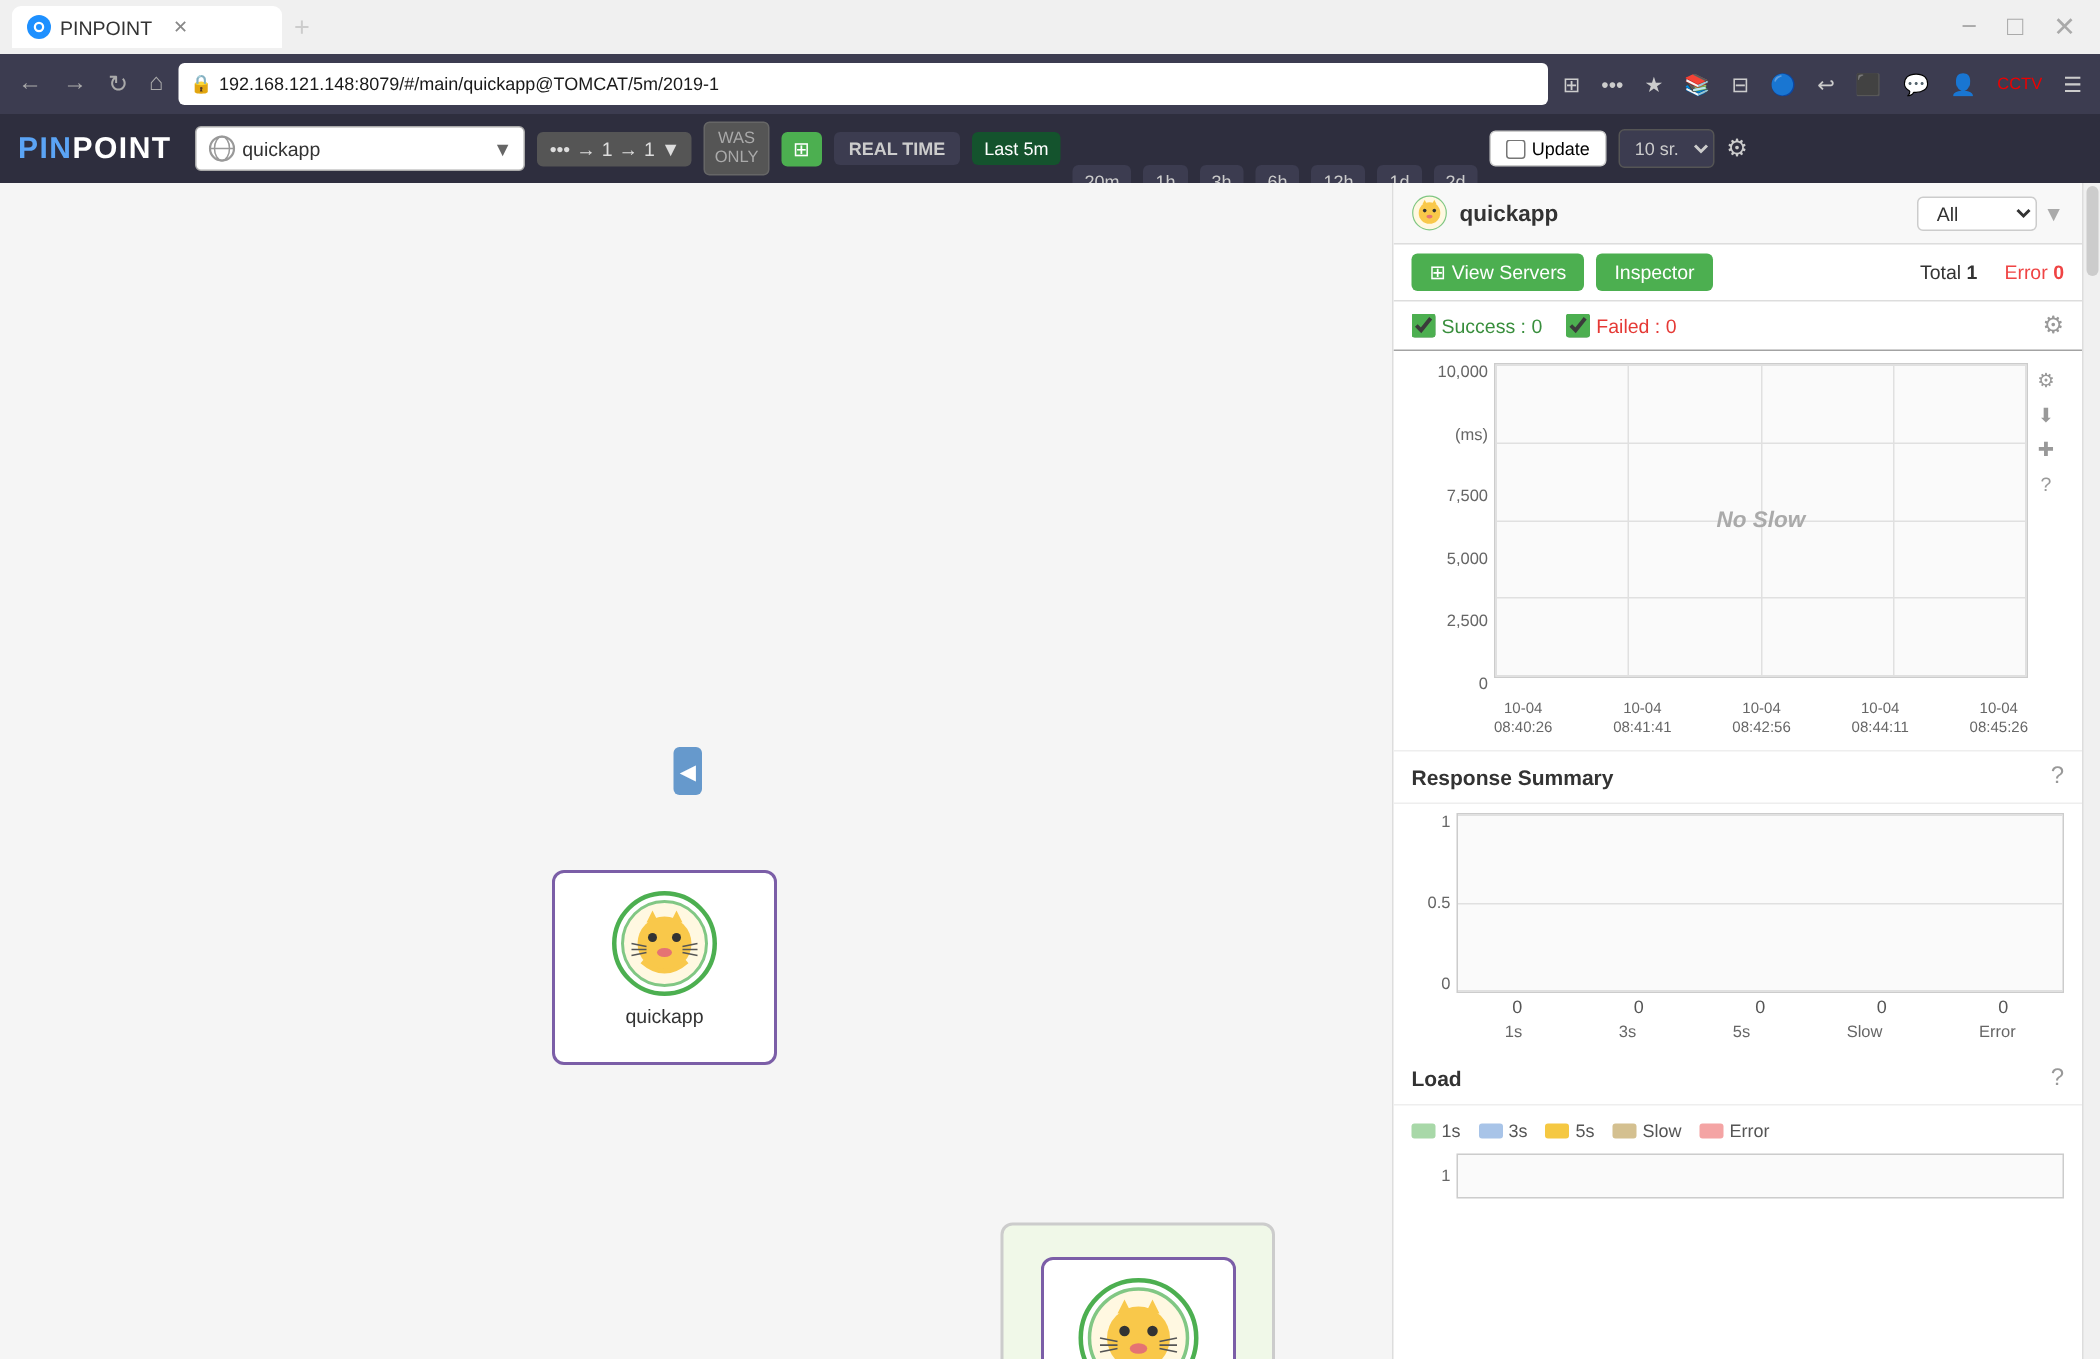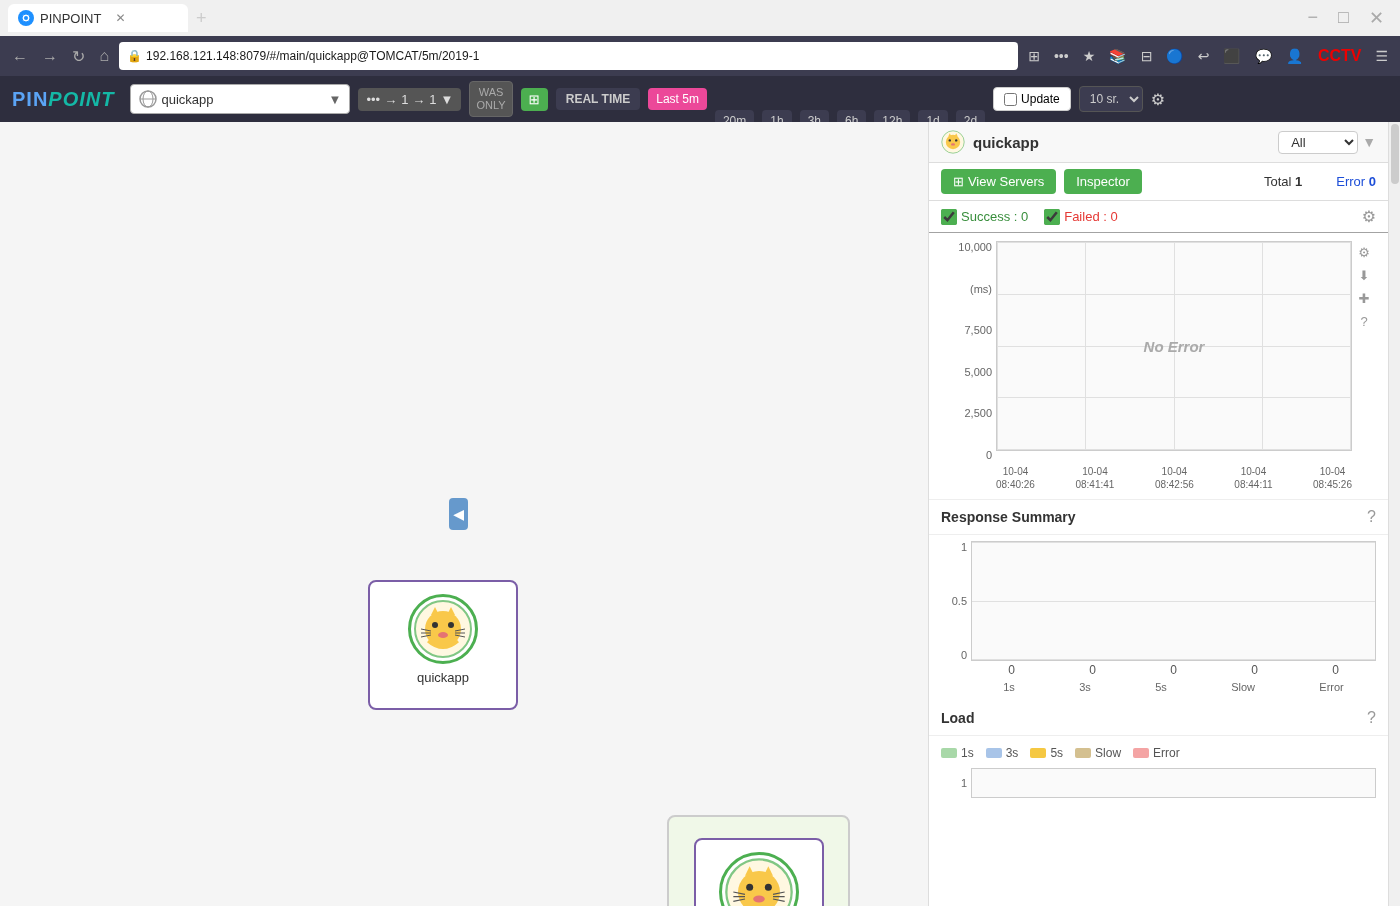--- a/index.html
+++ b/index.html
@@ -21,21 +21,21 @@
     .app-header { background: #2e2e3e; height: 46px; display: flex; align-items: center; padding: 0 12px; gap: 8px; }
     .app-logo { color: #fff; font-size: 20px; font-weight: bold; letter-spacing: 1px; margin-right: 8px; }
     .app-logo span { color: #5ba4f5; }
     .app-selector { background: #fff; border: 1px solid #aaa; border-radius: 4px; display: flex; align-items: center; padding: 0 8px; height: 30px; min-width: 220px; font-size: 13px; color: #333; cursor: pointer; gap: 4px; }
     .app-selector-arrow { margin-left: auto; color: #666; }
     .dot-btn { background: #555; border: none; border-radius: 4px; color: #ddd; font-size: 13px; padding: 4px 8px; cursor: pointer; display: flex; align-items: center; gap: 4px; }
     .was-only-btn { background: #555; border: 1px solid #666; border-radius: 4px; color: #aaa; font-size: 11px; padding: 4px 6px; cursor: pointer; line-height: 1.2; text-align: center; }
     .grid-btn { background: #4caf50; border: none; border-radius: 4px; padding: 4px 8px; cursor: pointer; color: #fff; }
     .realtime-btn { background: #3c3c50; border: none; border-radius: 4px; padding: 4px 10px; cursor: pointer; color: #ccc; font-size: 12px; font-weight: bold; }
     .time-btn { border: none; border-radius: 4px; padding: 4px 8px; cursor: pointer; font-size: 12px; }
-    .time-btn.active { background: #ec4899; color: #fff; }
+    .time-btn.active { background: #14532d; color: #fff; }
     .time-btn.inactive { background: #3c3c50; color: #ccc; margin-top: 44px; }
     .update-btn { background: #fff; border: 1px solid #ccc; border-radius: 4px; padding: 4px 10px; cursor: pointer; font-size: 12px; display: flex; align-items: center; gap: 4px; }
     .rows-selector { background: #3c3c50; border: 1px solid #555; border-radius: 4px; color: #ccc; font-size: 12px; padding: 4px 6px; cursor: pointer; }
     .settings-btn { background: none; border: none; color: #ccc; font-size: 16px; cursor: pointer; }
 
     
     .main-layout { display: flex; height: calc(906px - 76px - 46px); }
 
     
     .canvas-area { flex: 1; background: #f5f5f5; position: relative; overflow: hidden; }
@@ -54,21 +54,21 @@
     .panel-header { background: #f8f8f8; border-bottom: 1px solid #ddd; padding: 8px 12px; display: flex; align-items: center; gap: 8px; }
     .panel-app-icon { width: 24px; height: 24px; }
     .panel-title { font-size: 15px; font-weight: bold; color: #333; }
     .panel-filter { margin-left: auto; }
     .filter-select { border: 1px solid #ccc; border-radius: 4px; padding: 2px 8px; font-size: 13px; color: #333; background: #fff; cursor: pointer; min-width: 80px; }
 
     .panel-actions { display: flex; align-items: center; padding: 6px 12px; border-bottom: 1px solid #ddd; gap: 8px; }
     .view-servers-btn { background: #4caf50; border: none; border-radius: 4px; padding: 5px 12px; color: #fff; font-size: 13px; cursor: pointer; display: flex; align-items: center; gap: 4px; }
     .inspector-btn { background: #4caf50; border: none; border-radius: 4px; padding: 5px 12px; color: #fff; font-size: 13px; cursor: pointer; }
     .total-info { margin-left: auto; font-size: 13px; color: #333; }
-    .error-info { font-size: 13px; color: #1d4ed8; margin-left: 26px; text-align: center; }
+    .error-info { font-size: 13px; color: #ef4444; margin-left: 10px; text-align: center; }
 
     .panel-stats { display: flex; align-items: center; padding: 6px 12px; border-bottom: 1px solid #a3a3a3; gap: 16px; }
     .stat-item { display: flex; align-items: center; gap: 4px; font-size: 13px; }
     .stat-checkbox { width: 16px; height: 16px; accent-color: #4caf50; }
     .stat-success { color: #388e3c; }
     .stat-failed { color: #e53935; }
     .panel-gear { margin-left: auto; color: #999; font-size: 16px; cursor: pointer; }
 
     
     .chart-area { padding: 8px 12px; border-bottom: 1px solid #eee; position: relative; }
@@ -127,29 +127,29 @@
       <button class="browser-action-btn">⊞</button>
       <button class="browser-action-btn">•••</button>
       <button class="browser-action-btn">★</button>
       <button class="browser-action-btn">📚</button>
       <button class="browser-action-btn">⊟</button>
       <button class="browser-action-btn">🔵</button>
       <button class="browser-action-btn">↩</button>
       <button class="browser-action-btn">⬛</button>
       <button class="browser-action-btn">💬</button>
       <button class="browser-action-btn">👤</button>
-      <button class="browser-action-btn" style="font-size:16px; color:#e00;font-weight:bold;">CCTV</button>
+      <button class="browser-action-btn" style="font-size:11px; color:#e00;">CCTV</button>
       <button class="browser-action-btn">☰</button>
     </div>
   </div>
 </div>
 
 <div class="app-header">
   <div class="app-logo">
-    <span style="color:#5ba4f5;">PIN</span><span style="color:#14b8a6;font-style:italic;">POINT</span>
+    <span style="color:#5ba4f5;">PIN</span><span style="color:#ffffff;">POINT</span>
   </div>
 
   <div class="app-selector">
     <svg width="18" height="18" viewBox="0 0 18 18">
       <circle cx="9" cy="9" r="8" fill="none" stroke="#999" stroke-width="1.5"></circle>
       <ellipse cx="9" cy="9" rx="5" ry="8" fill="none" stroke="#999" stroke-width="1"></ellipse>
       <line x1="1" y1="9" x2="17" y2="9" stroke="#999" stroke-width="1"></line>
     </svg>
     <span>quickapp</span>
     <span class="app-selector-arrow">▼</span>
@@ -339,21 +339,21 @@
                 <div style="border-top:1px solid #e0e0e0;"></div>
               </div>
 
               <div style="position:absolute; top:0; left:0; right:0; bottom:0; display:flex; justify-content:space-between;">
                 <div style="border-left:1px solid #e0e0e0; height:100%;"></div>
                 <div style="border-left:1px solid #e0e0e0; height:100%;"></div>
                 <div style="border-left:1px solid #e0e0e0; height:100%;"></div>
                 <div style="border-left:1px solid #e0e0e0; height:100%;"></div>
                 <div style="border-left:1px solid #e0e0e0; height:100%;"></div>
               </div>
-              <div style="position:absolute; top:50%; left:50%; transform:translate(-50%,-50%); font-size:15px; color:#aaa; font-style:italic; font-weight:bold;">No Error</div>
+              <div style="position:absolute; top:50%; left:50%; transform:translate(-50%,-50%); font-size:15px; color:#aaa; font-style:italic; font-weight:bold;">No Slow</div>
             </div>
 
             <div style="width:24px; display:flex; flex-direction:column; gap:8px; padding:4px; align-items:center;">
               <span style="color:#999; cursor:pointer; font-size:13px;">⚙</span>
               <span style="color:#999; cursor:pointer; font-size:13px;">⬇</span>
               <span style="color:#999; cursor:pointer; font-size:13px;">✚</span>
               <span style="color:#999; cursor:pointer; font-size:13px;">?</span>
             </div>
           </div>
 

